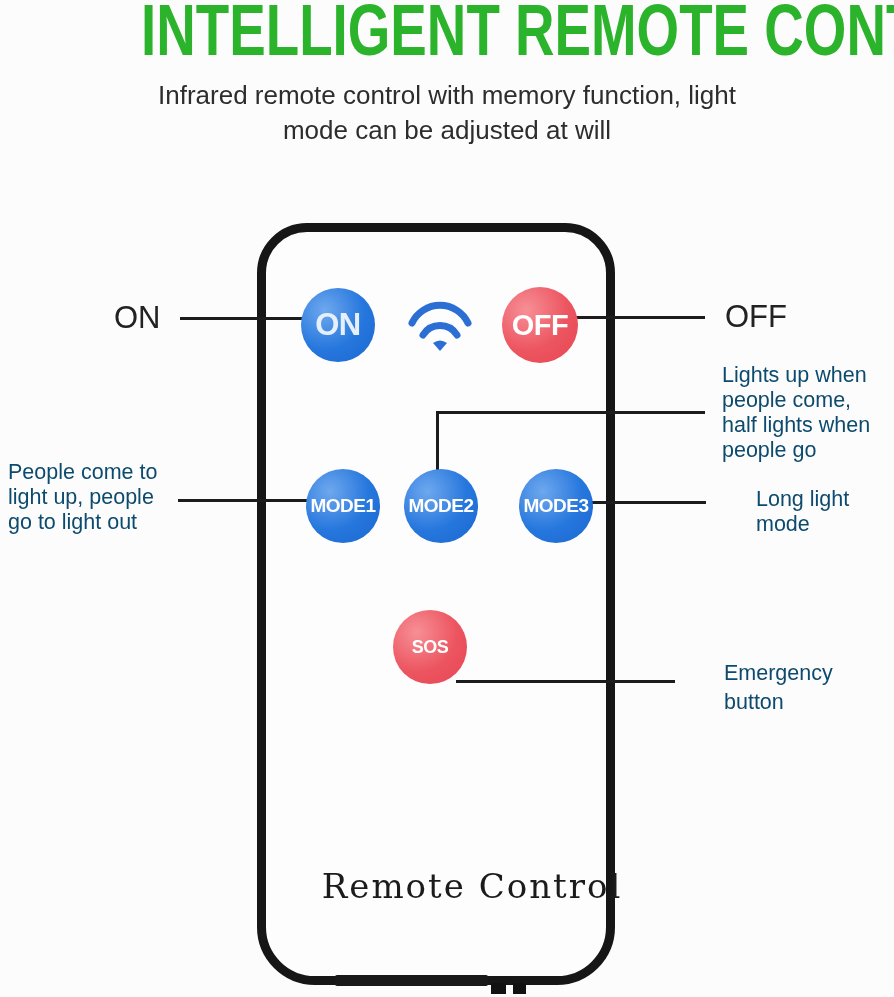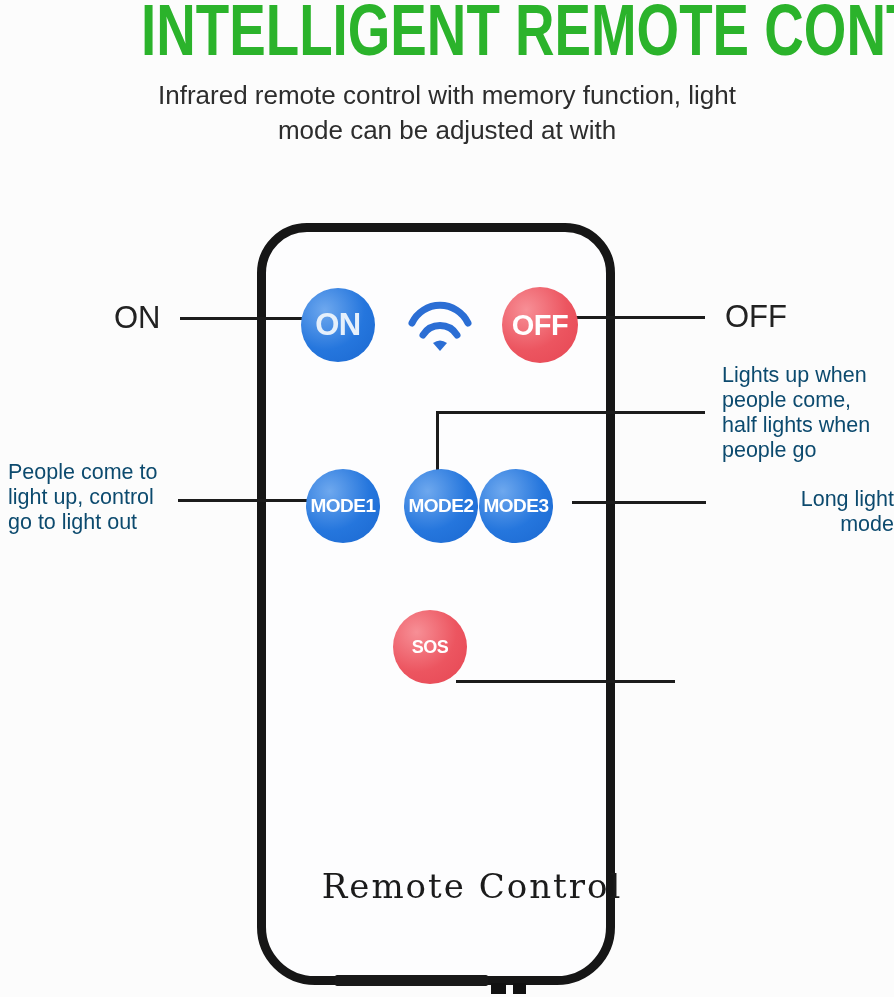--- a/index.html
+++ b/index.html
@@ -39,21 +39,21 @@
     display:flex; align-items:center; justify-content:center;
     color:#fff; font-weight:bold; letter-spacing:-0.5px;
   }
   .btn-blue { background:radial-gradient(circle at 32% 30%, #6ea8ee 0%, #2576dd 55%, #1b68d0 100%); }
   .btn-red  { background:radial-gradient(circle at 32% 30%, #f78f96 0%, #ec5560 55%, #e64653 100%); }
   .btn-on   { left:301px; top:288px; width:74px; height:74px; font-size:31px; color:#e6f0fb; }
   .btn-off  { left:502px; top:287px; width:76px; height:76px; font-size:29px; }
   .btn-mode { width:74px; height:74px; font-size:19px; top:469px; }
   .btn-mode1{ left:306px; }
   .btn-mode2{ left:404px; }
-  .btn-mode3{ left:479px; }
+  .btn-mode3{ left:519px; }
   .btn-sos  { left:393px; top:610px; width:74px; height:74px; font-size:18px; }
 
   .wifi { position:absolute; left:407px; top:300px; width:66px; height:54px; z-index:6; }
 
   .remote-brand {
     position:absolute; left:257px; top:866px; width:430px; text-align:center;
     font-family:"DejaVu Serif", serif; font-size:34px; letter-spacing:2px;
     color:#1b1b1b; z-index:6;
   }
 
@@ -70,34 +70,34 @@
   
   .big-label { position:absolute; font-size:31px; line-height:33px; color:#222; z-index:7; }
   .lab-on  { left:114px; top:301px; }
   .lab-off { left:725px; top:300px; }
   .note {
     position:absolute; font-size:21.5px; line-height:25px; color:#0c4a6e;
     white-space:pre-line; z-index:7;
   }
   .note-mode2 { left:722px; top:363px; }
   .note-mode1 { left:8px;   top:460px; }
-  .note-mode3 { left:756px; top:487px;text-align:right; }
+  .note-mode3 { left:756px; top:487px; }
   .note-sos   { left:724px; top:659px; line-height:29px; }
 </style>
 </head>
 <body>
 
 <div class="canvas">
 
   <div class="title-wrap">
     <span class="title-text">INTELLIGENT REMOTE CONTROL</span>
   </div>
   <div class="subtitle">
     <div>Infrared remote control with memory function, light</div>
-    <div>mode can be adjusted at with</div>
+    <div>mode can be adjusted at will</div>
   </div>
 
   <div class="remote"></div>
   <div class="remote-bottom-bar"></div>
   <div class="remote-tab tab-1"></div>
   <div class="remote-tab tab-2"></div>
 
   <div class="btn btn-blue btn-on">ON</div>
 
   <svg class="wifi" viewBox="0 0 66 54">
@@ -124,17 +124,19 @@
   <div class="cline l-m3"></div>
   <div class="cline l-sos"></div>
 
   <div class="big-label lab-on">ON</div>
   <div class="big-label lab-off">OFF</div>
   <div class="note note-mode2">Lights up when
 people come,
 half lights when
 people go</div>
   <div class="note note-mode1">People come to
-light up, control
+light up, people
 go to light out</div>
   <div class="note note-mode3">Long light mode</div>
+  <div class="note note-sos">Emergency
+button</div>
 
 </div>
 
 </body></html>

